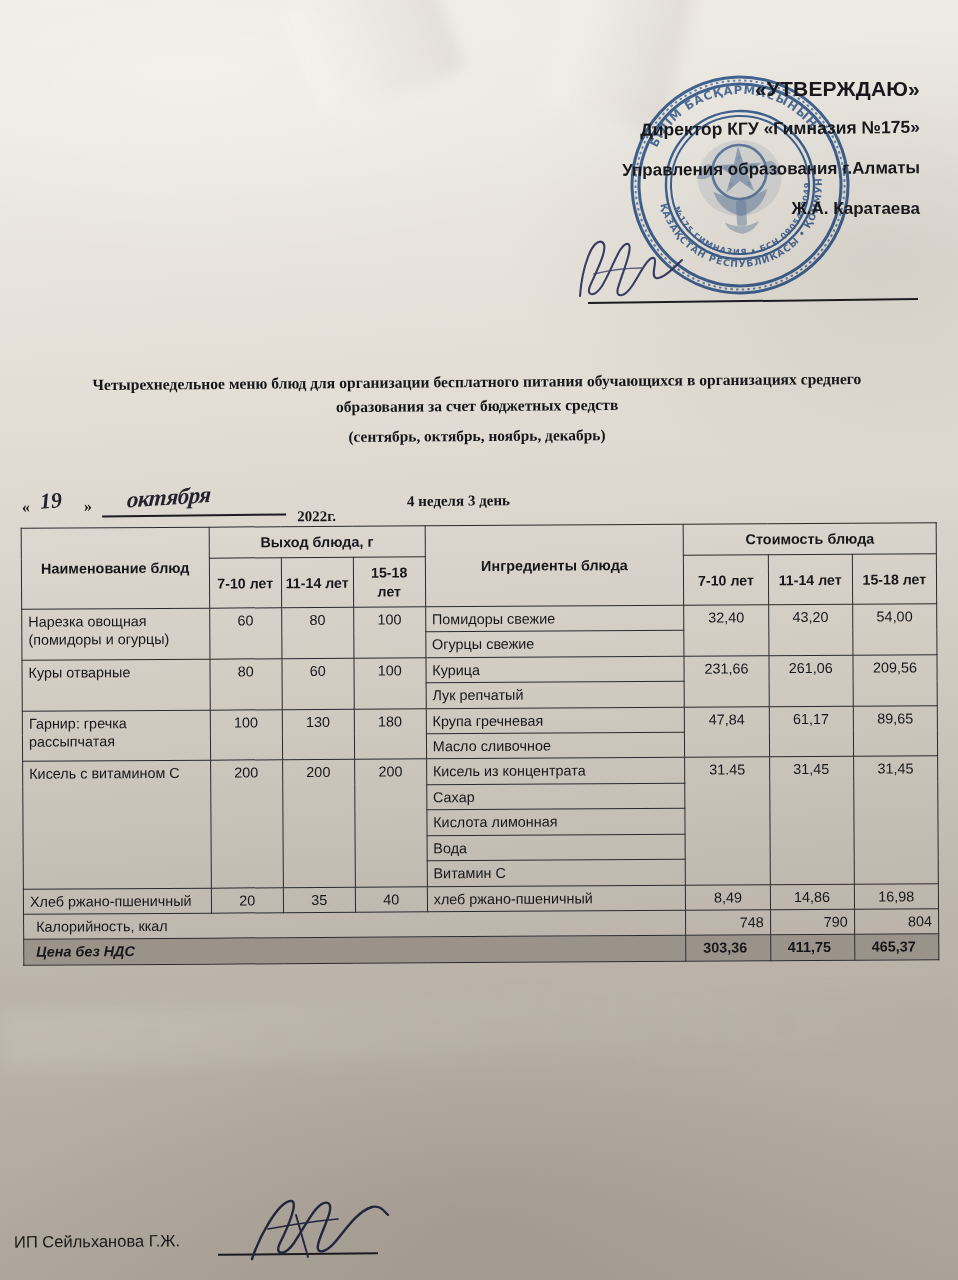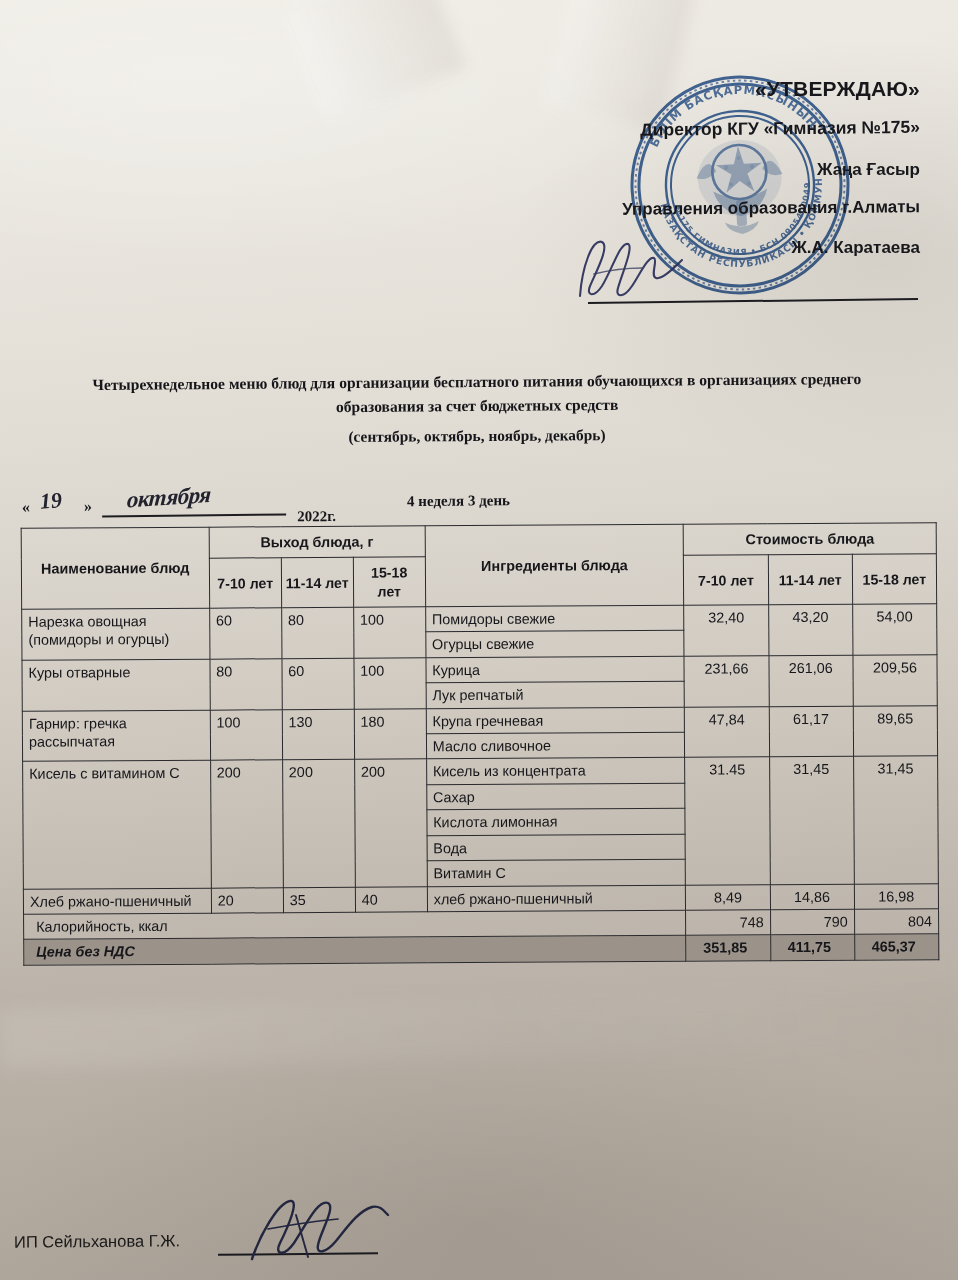--- a/index.html
+++ b/index.html
@@ -205,21 +205,21 @@
     text-align: center;
     vertical-align: middle;
     padding: 6px 4px;
   }
   .th-name   { width: 176px; }
   .th-sub    { width: 62px;  }
   .th-ingr   { width: 246px; }
   .th-cost   { width: 74px;  }
 
   .sub-age { font-weight: bold; font-size: 14.2px; text-align: left; padding-left: 7px; }
-  .c-center { }
+  .c-center { text-align: center; }
   .c-name   { text-align: left; padding-left: 7px; }
   .c-ingr   { text-align: left; padding-left: 7px; }
   .c-cost   { text-align: center; }
 
   tr.kcal-row td {
     text-align: left;
     padding-left: 12px;
     font-weight: normal;
   }
   tr.kcal-row td.c-cost { text-align: right; padding-left: 0; }
@@ -317,21 +317,20 @@
           <circle cx="113" cy="86" r="2"></circle>
             <circle cx="104" cy="112" r="2"></circle>
           <circle cx="122" cy="112" r="2"></circle>
         </g>
       </g>
     </svg>
 
     <div class="approve-block">
       <div class="approve-line approve-l1">«УТВЕРЖДАЮ»</div>
       <div class="approve-line approve-l2">Директор КГУ «Гимназия №175»</div>
-      <div class="approve-line approve-l3">Жаңа Ғасыр</div>
       <div class="approve-line approve-l4">Управления образования г.Алматы</div>
       <div class="approve-line approve-l5">Ж.А. Каратаева</div>
     </div>
     <div class="approve-rule"></div>
 
     <svg class="sig-top" viewBox="0 0 130 80" xmlns="http://www.w3.org/2000/svg">
       <g fill="none" stroke="#2a2f5a" stroke-width="2.1" stroke-linecap="round">
         <path d="M10 68 C 12 40, 22 10, 32 14 C 40 18, 26 44, 20 58 C 16 68, 24 70, 32 58 C 42 42, 50 14, 58 16 C 64 18, 52 46, 48 60 C 45 70, 54 70, 62 58 C 70 46, 78 28, 84 30 C 88 32, 80 48, 86 50 C 92 52, 104 40, 112 32"></path>
         <path d="M24 46 C 40 42, 56 40, 72 40" stroke-width="1.6" opacity=".8"></path>
       </g>
@@ -444,21 +443,21 @@
               <td class="c-cost" rowspan="1">16,98</td>
             </tr>
             <tr class="kcal-row">
               <td colspan="5">Калорийность, ккал</td>
               <td class="c-cost">748</td>
               <td class="c-cost">790</td>
               <td class="c-cost">804</td>
             </tr>
             <tr class="price-row">
               <td colspan="5">Цена без НДС</td>
-              <td class="c-cost">351,85</td>
+              <td class="c-cost">303,36</td>
               <td class="c-cost">411,75</td>
               <td class="c-cost">465,37</td>
             </tr>
           </tbody>
       </table>
     </div>
 
     <div class="footer-line">ИП Сейльханова Г.Ж.</div>
     <div class="footer-rule"></div>
     <svg class="sig-bottom" viewBox="0 0 160 80" xmlns="http://www.w3.org/2000/svg">

